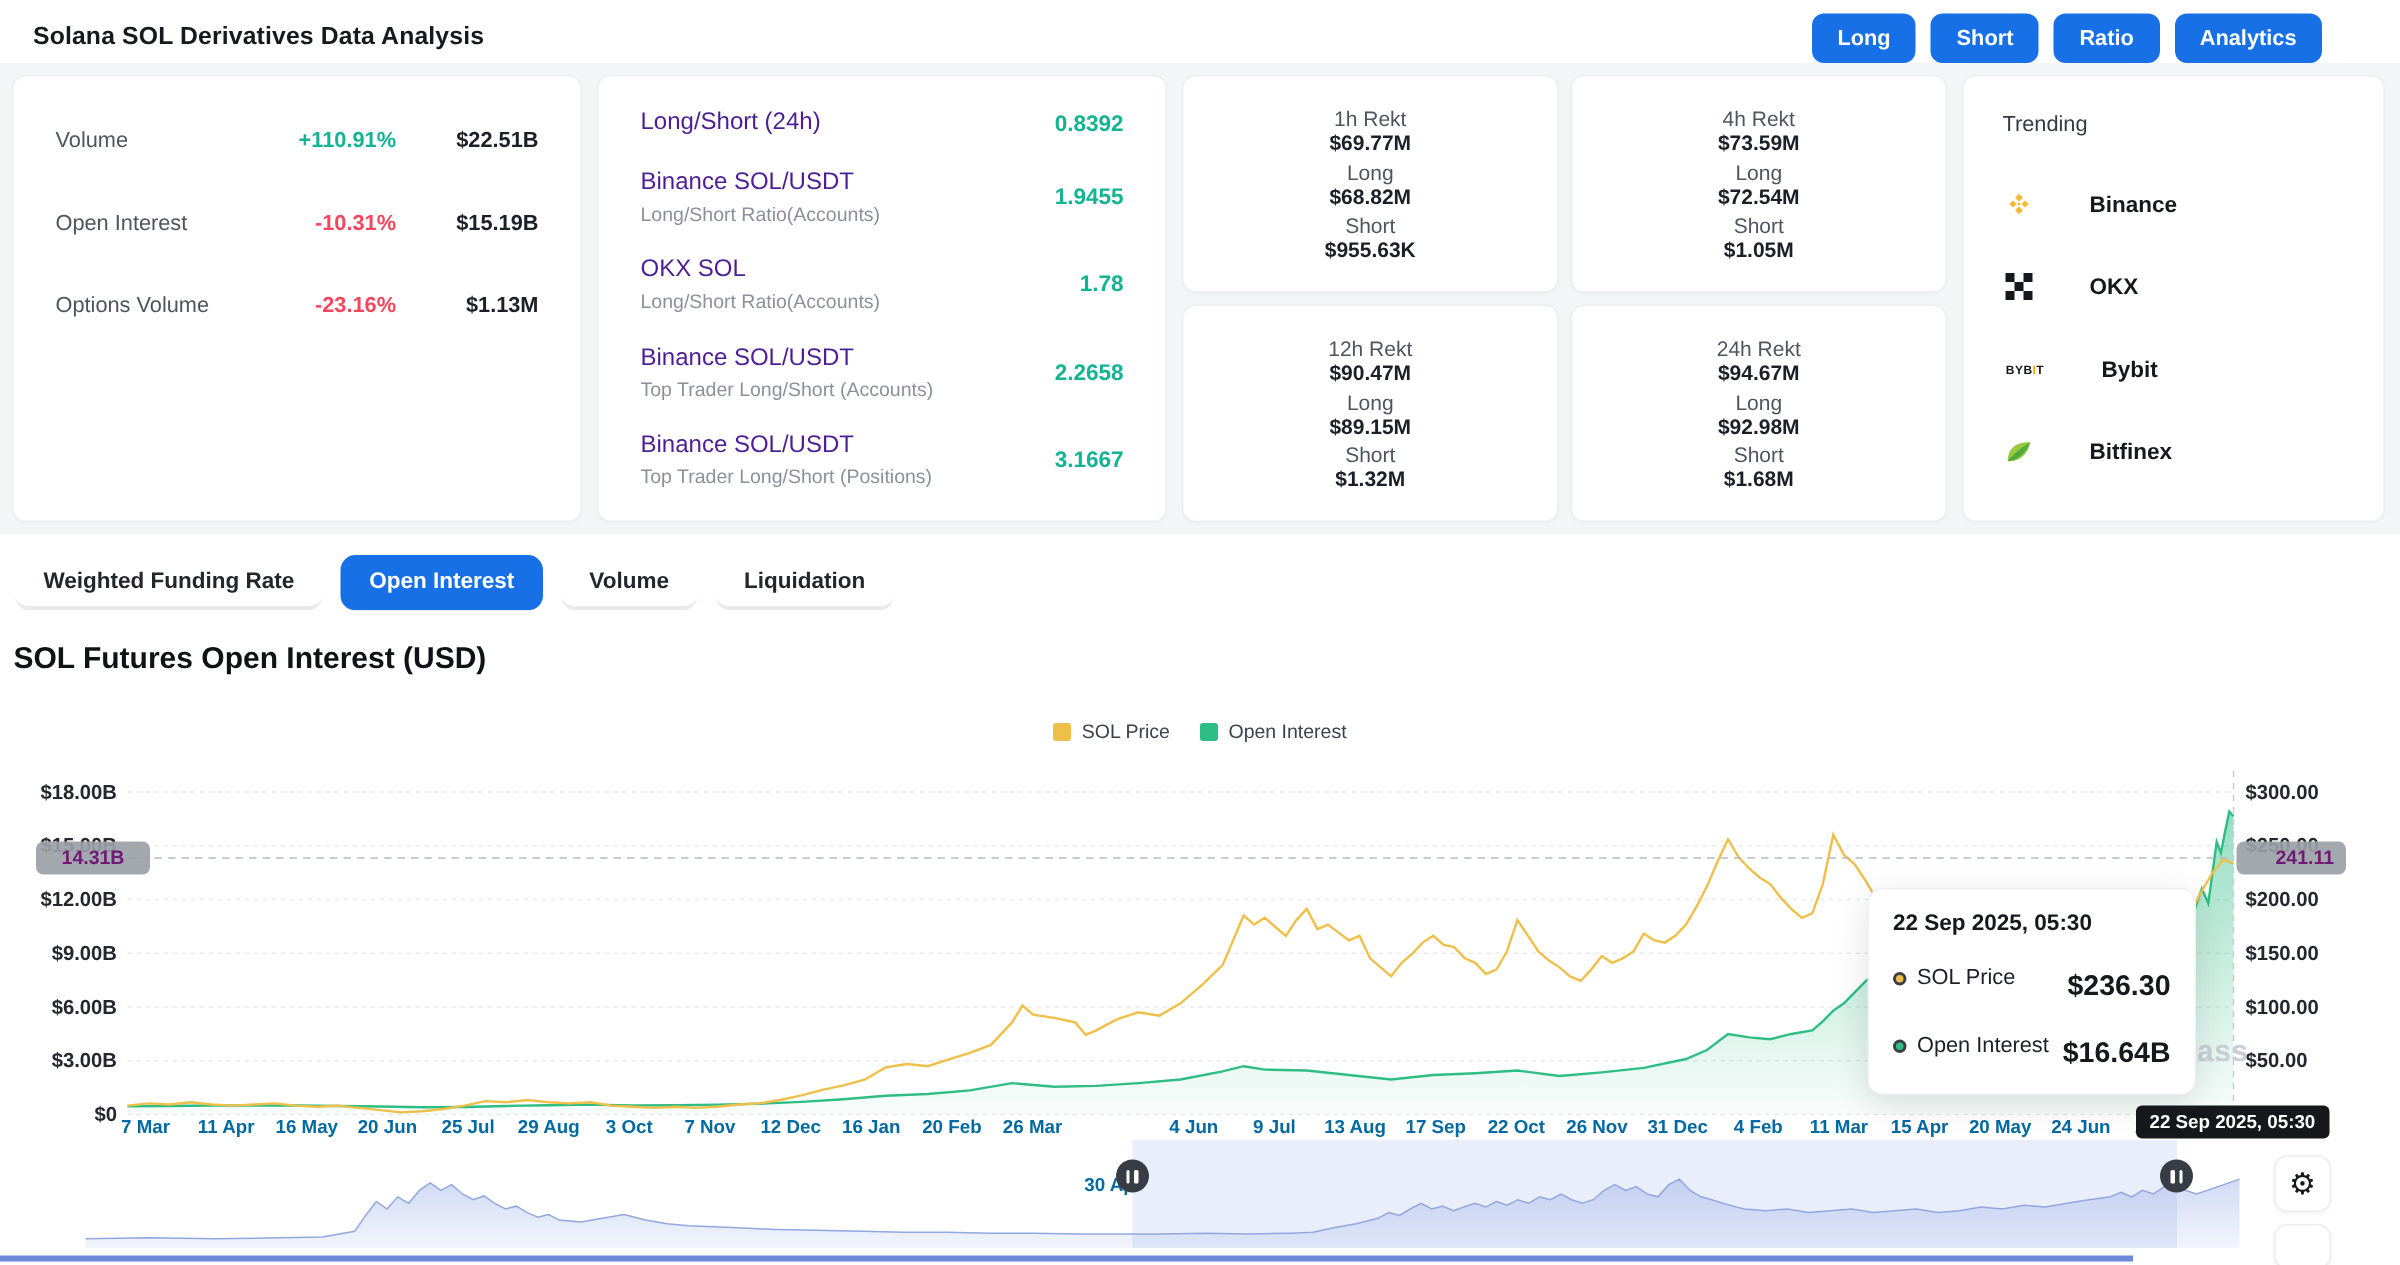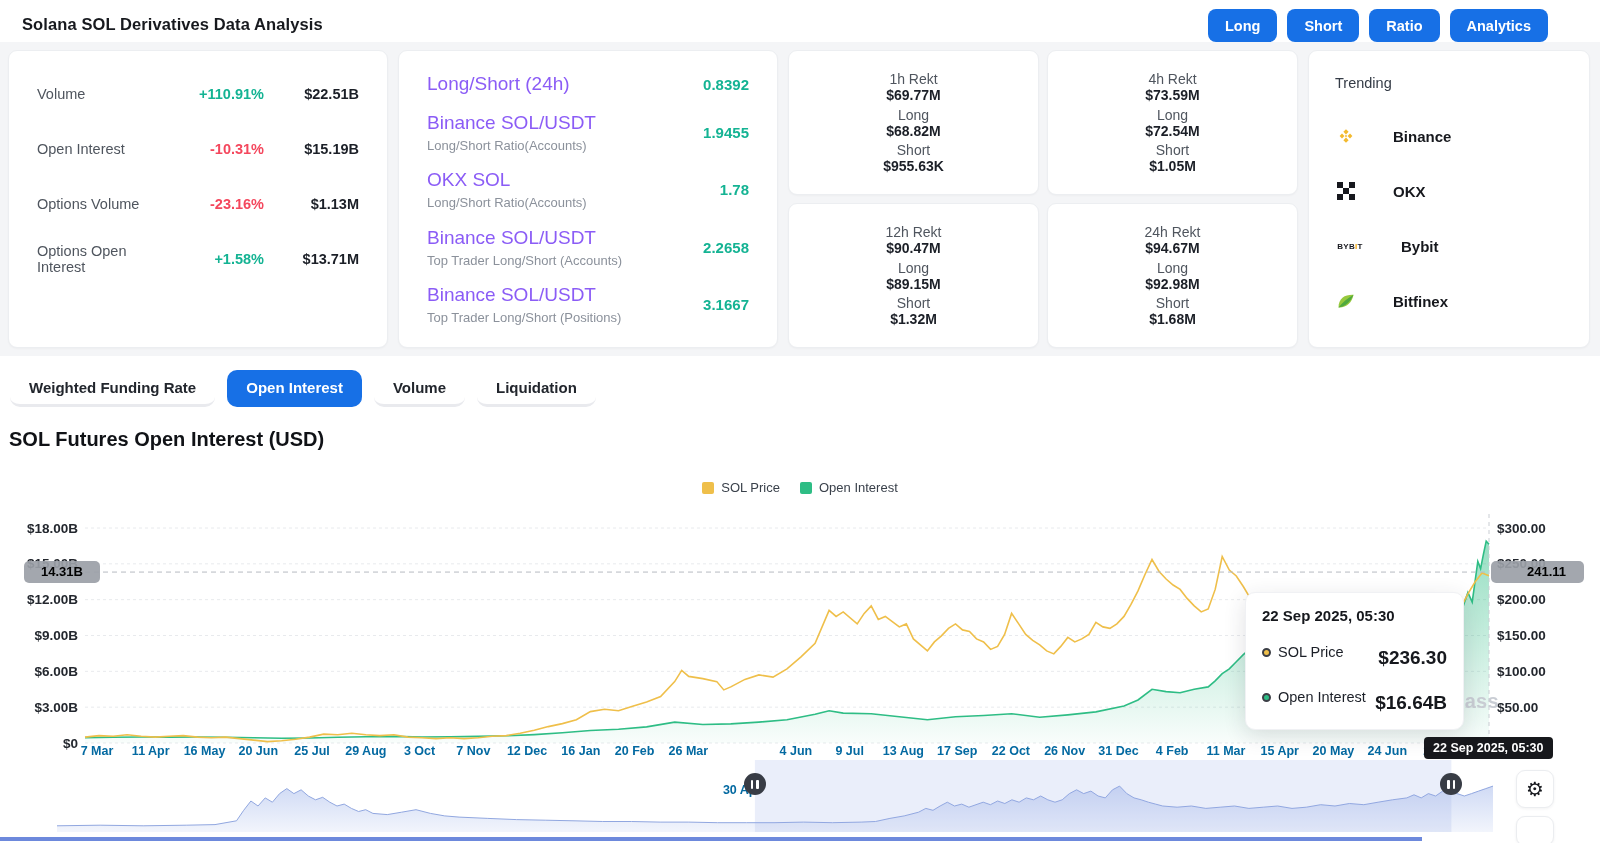--- a/index.html
+++ b/index.html
@@ -20,21 +20,21 @@
   .stats-card { width:380px; height:298px; padding:26px 28px; }
   .stats-row { display:flex; align-items:center; height:34px; margin-bottom:21px; }
   .stats-row .lbl { flex:1; font-size:14.5px; color:#4F555E; }
   .stats-row .chg { width:110px; text-align:right; font-size:14.5px; font-weight:600; }
   .stats-row .val { width:95px; text-align:right; font-size:14.5px; font-weight:600; color:#1b1f27; }
   .up { color:#14B393; } .down { color:#F4475D; }
 
   .ratio-card { width:380px; height:298px; padding:22px 28px; display:flex; flex-direction:column; justify-content:space-between; }
   .ratio-row { display:flex; align-items:center; }
   .ratio-row .tt { flex:1; }
-  .ratio-row .tt .t1 { font-size:19px; color:#8b5cf6; }
+  .ratio-row .tt .t1 { font-size:16px; color:#4c1d95; }
   .ratio-row .tt .t2 { font-size:13px; color:#8B919B; margin-top:4px; }
   .ratio-row .rv { font-size:15px; font-weight:600; color:#14B393; }
 
   .rekt-grid { width:510px; height:298px; display:grid; grid-template-columns:1fr 1fr; grid-template-rows:1fr 1fr; gap:8px; }
   .rekt-card { padding:20px 22px; display:flex; flex-direction:column; justify-content:space-between; }
   .rekt-row { display:flex; align-items:center;flex-direction:column; }
   .rekt-row .lbl { flex:1; font-size:14px; color:#4F555E; }
   .rekt-row .val { font-size:14px; font-weight:600; color:#1b1f27; }
 
   .trend-card { width:282px; height:298px; padding:24px 26px; }
@@ -57,24 +57,24 @@
   .legend-item { display:flex; align-items:center; gap:7px; cursor:pointer; }
   .legend-item .sw { width:12px; height:12px; border-radius:2px; }
   .legend-item .lt { font-size:13px; color:#3A414B; }
 
   
   .chart-wrap { position:absolute; left:0; top:498px; width:1600px; height:262px; }
   .xlabels { position:absolute; left:0; top:246px; width:1600px; height:15px; }
   .xlabels span { position:absolute; transform:translateX(-50%); font-size:12.5px; font-weight:600; color:#0369a1; white-space:nowrap; }
   .xbadge { position:absolute; left:1424px; top:239px; background:#17181C; color:#fff; font-size:12.5px; font-weight:700;
     padding:4px 9px; border-radius:4px; white-space:nowrap; z-index:5; }
-  .cbadge { position:absolute; background:rgba(155,159,167,.92); color:#000000; font-size:13px; font-weight:700;
+  .cbadge { position:absolute; background:rgba(155,159,167,.92); color:#701a75; font-size:13px; font-weight:700;
     height:22px; line-height:22px; text-align:center; border-radius:5px; z-index:3; }
   .cbadge.l { left:24px; top:63px; width:76px; }
-  .cbadge.r { left:1491px; top:63px; width:93px;padding-left:18px; }
+  .cbadge.r { left:1491px; top:63px; width:73px;padding-left:18px; }
 
   .tooltip { position:absolute; left:1245px; top:94px; width:219px; background:#fff; border:1px solid #F0F1F4;
     border-radius:10px; box-shadow:0 6px 22px rgba(40,44,56,.14); padding:14px 16px 15px; z-index:6; }
   .tooltip .tt-title { font-size:15px; font-weight:700; color:#16181d; }
   .tt-row { display:flex; align-items:center; margin-top:11px; }
   .tt-row .dot { width:9px; height:9px; border-radius:50%; border:2px solid #3C3F46; }
   .tt-row .rl { font-size:14.5px; color:#1b1f27; margin-left:7px; flex:1; }
   .tt-row .rv { font-size:19px; font-weight:700; color:#16181d;margin-top:12px; }
 
   .watermark { position:absolute; left:1372px; top:192px; display:flex; gap:8px; z-index:1; }
@@ -116,25 +116,20 @@
       </div>
       <div class="stats-row">
         <span class="lbl">Open Interest</span>
         <span class="chg down">-10.31%</span>
         <span class="val">$15.19B</span>
       </div>
       <div class="stats-row">
         <span class="lbl">Options Volume</span>
         <span class="chg down">-23.16%</span>
         <span class="val">$1.13M</span>
-      </div>
-      <div class="stats-row">
-        <span class="lbl">Options Open Interest</span>
-        <span class="chg up">+1.58%</span>
-        <span class="val">$13.71M</span>
       </div>
     </div>
   <div class="card ratio-card" id="ratioCard">
       <div class="ratio-row">
         <div class="tt">
           <div class="t1">Long/Short (24h)</div>
         </div>
         <div class="rv">0.8392</div>
       </div>
       <div class="ratio-row">

